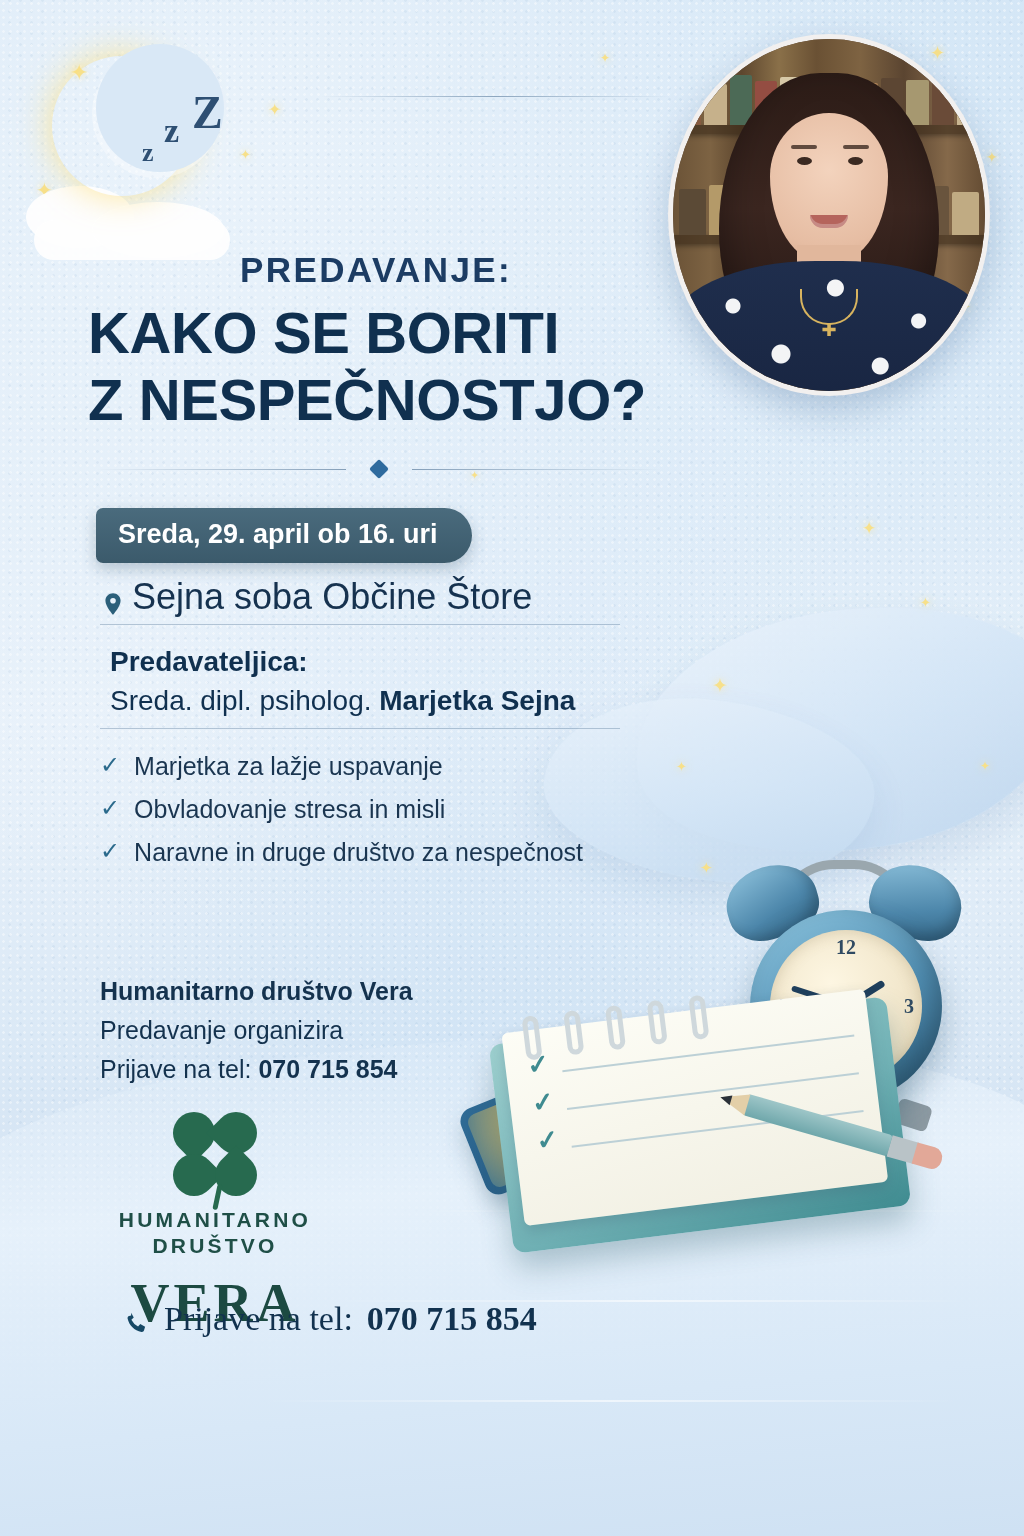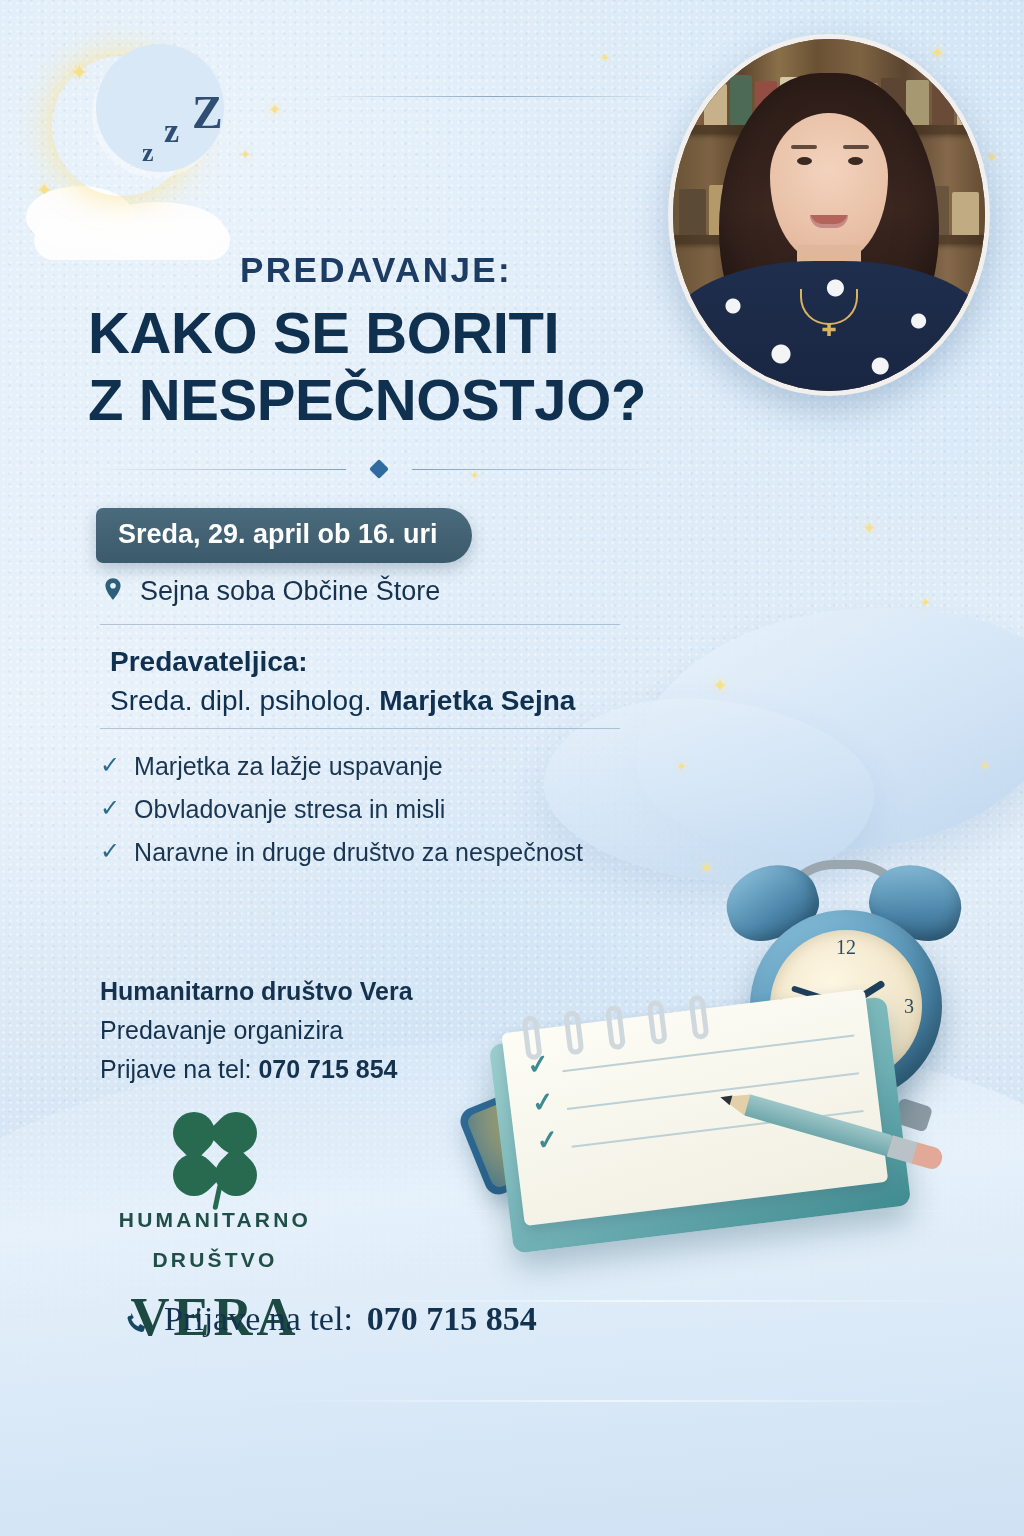--- a/index.html
+++ b/index.html
@@ -320,22 +320,23 @@
     font-weight: 700;
     border-radius: 10px 40px 40px 10px;
     box-shadow: 0 6px 16px rgba(45,80,105,.28);
   }
 
   .location {
     position: absolute;
     left: 100px;
     top: 576px;
     display: flex;
-    gap: 14px;
-    font-size: 27px;
+    align-items: center;
+    gap: 6px;
+    font-size: 36px;
     color: #16324f;
   }
   .pin {
     width: 26px; height: 26px;
     color: #2b5f7a;
   }
 
   .hr {
     position: absolute;
     left: 100px;
@@ -452,21 +453,21 @@
     font-size: 21px;
     letter-spacing: 3.2px;
     font-weight: 700;
     color: #1f4f47;
   }
   .logo .l2 {
     font-size: 21px;
     letter-spacing: 3.2px;
     font-weight: 700;
     color: #1f4f47;
-    margin-top: 16px;
+    margin-top: 2px;
   }
   .logo .l3 {
     font-family: "Liberation Serif", serif;
     font-size: 54px;
     letter-spacing: 4px;
     font-weight: 700;
     color: #1c4a42;
     margin-top: 14px;
     text-align: center;
   }
@@ -525,21 +526,21 @@
     right: 20px; bottom: 20px;
     border-radius: 50%;
     background: radial-gradient(circle at 40% 35%, #fdf6e2 0%, #efe3c6 70%, #ddcfad 100%);
     box-shadow: inset 0 0 16px rgba(120,100,60,.25);
   }
   .clock .num {
     position: absolute;
     font-family: "Liberation Serif", serif;
     font-size: 20px;
     color: #2f4a62;
-    font-weight: 400;
+    font-weight: 700;
   }
   .clock .hand {
     position: absolute;
     background: #1f3f5c;
     border-radius: 3px;
     transform-origin: 50% 100%;
   }
   .clock .hand.h { width: 7px; height: 44px; left: 73px; top: 32px; transform: rotate(58deg); }
   .clock .hand.m { width: 6px; height: 58px; left: 74px; top: 18px; transform: rotate(-72deg); }
   .clock .hand.s { width: 3px; height: 56px; left: 75px; top: 20px; background: #e8b83c; transform: rotate(196deg); }

